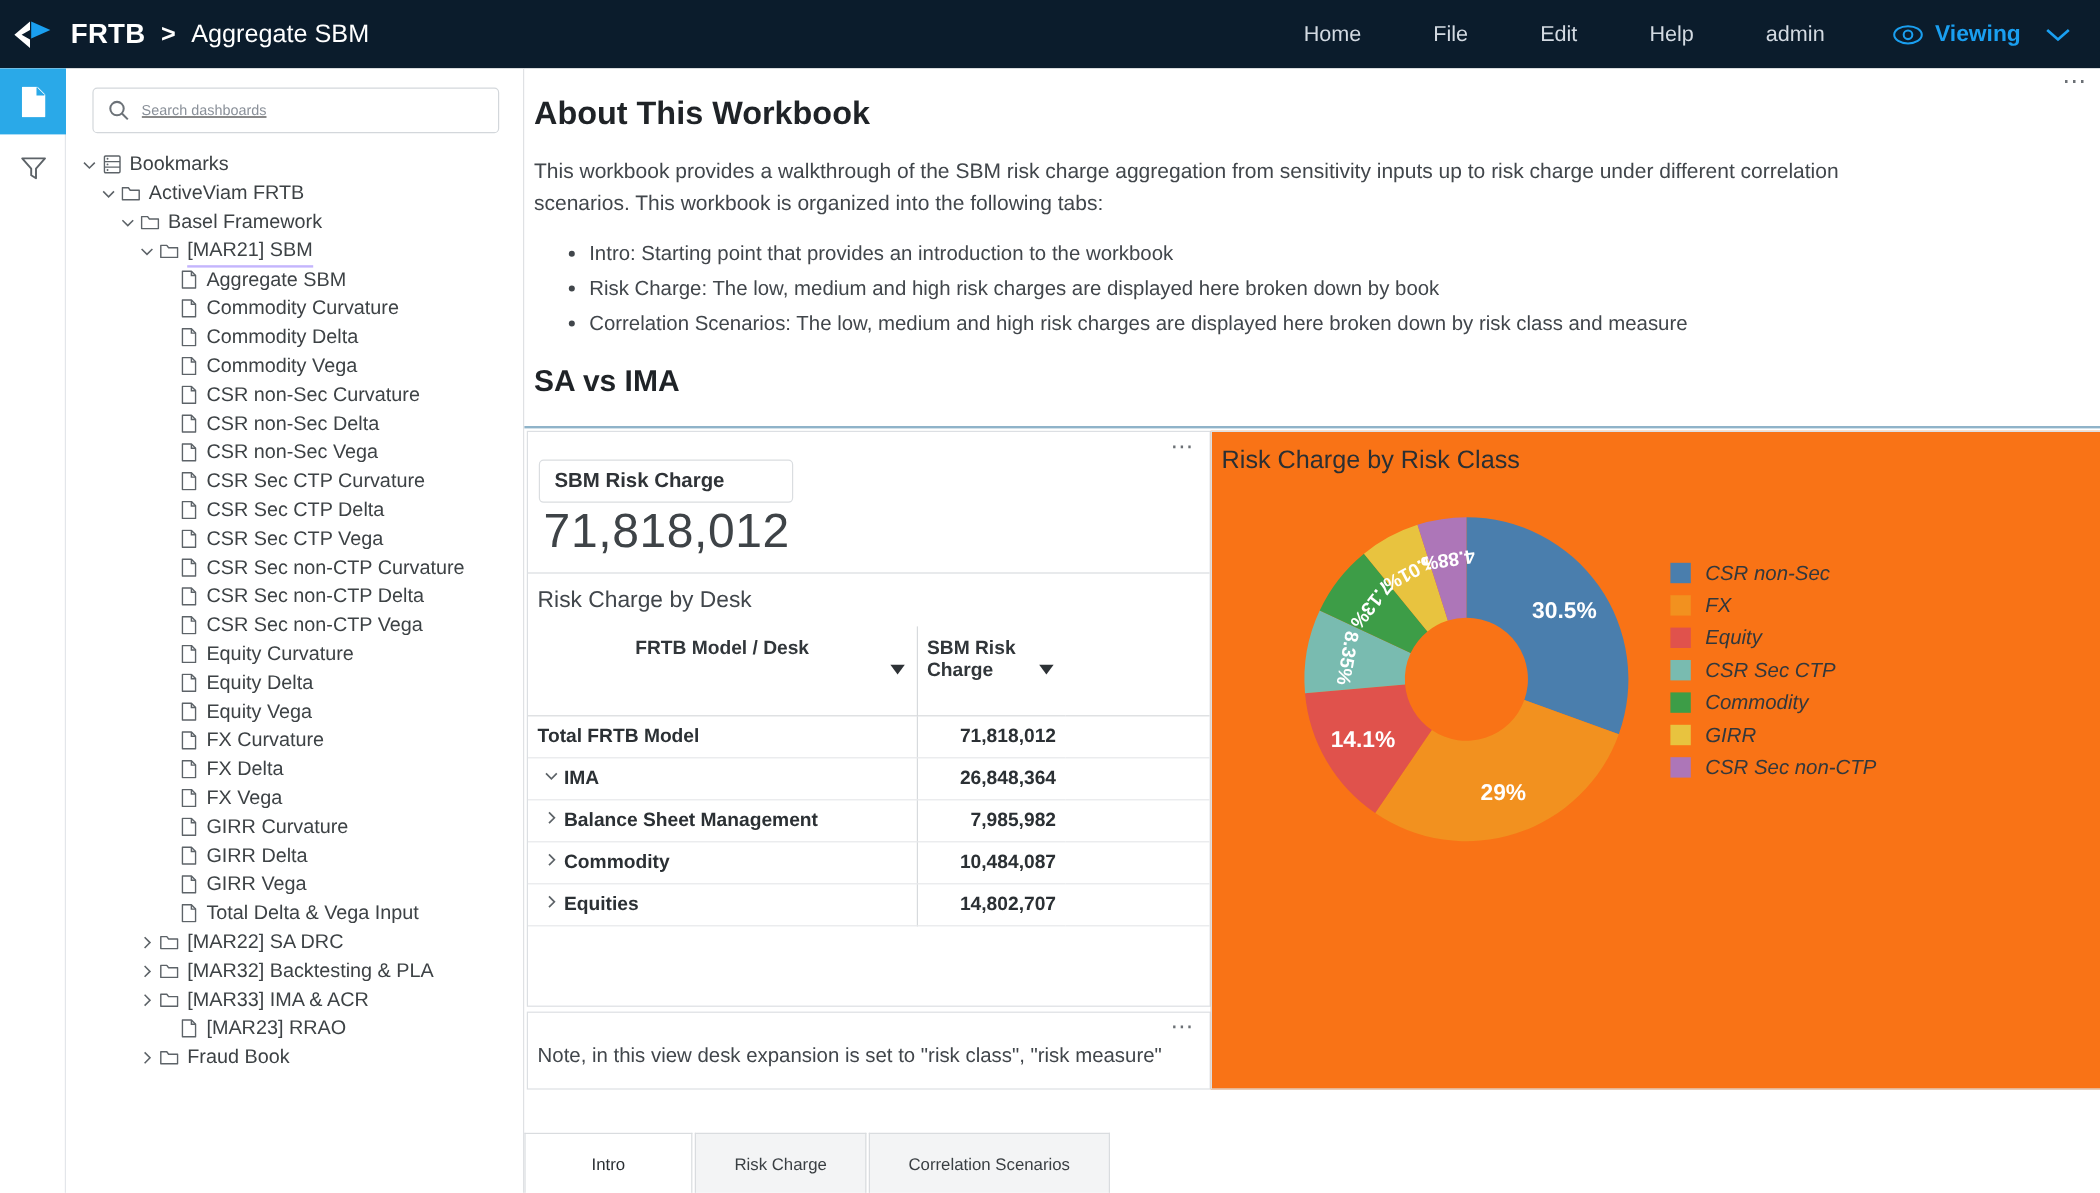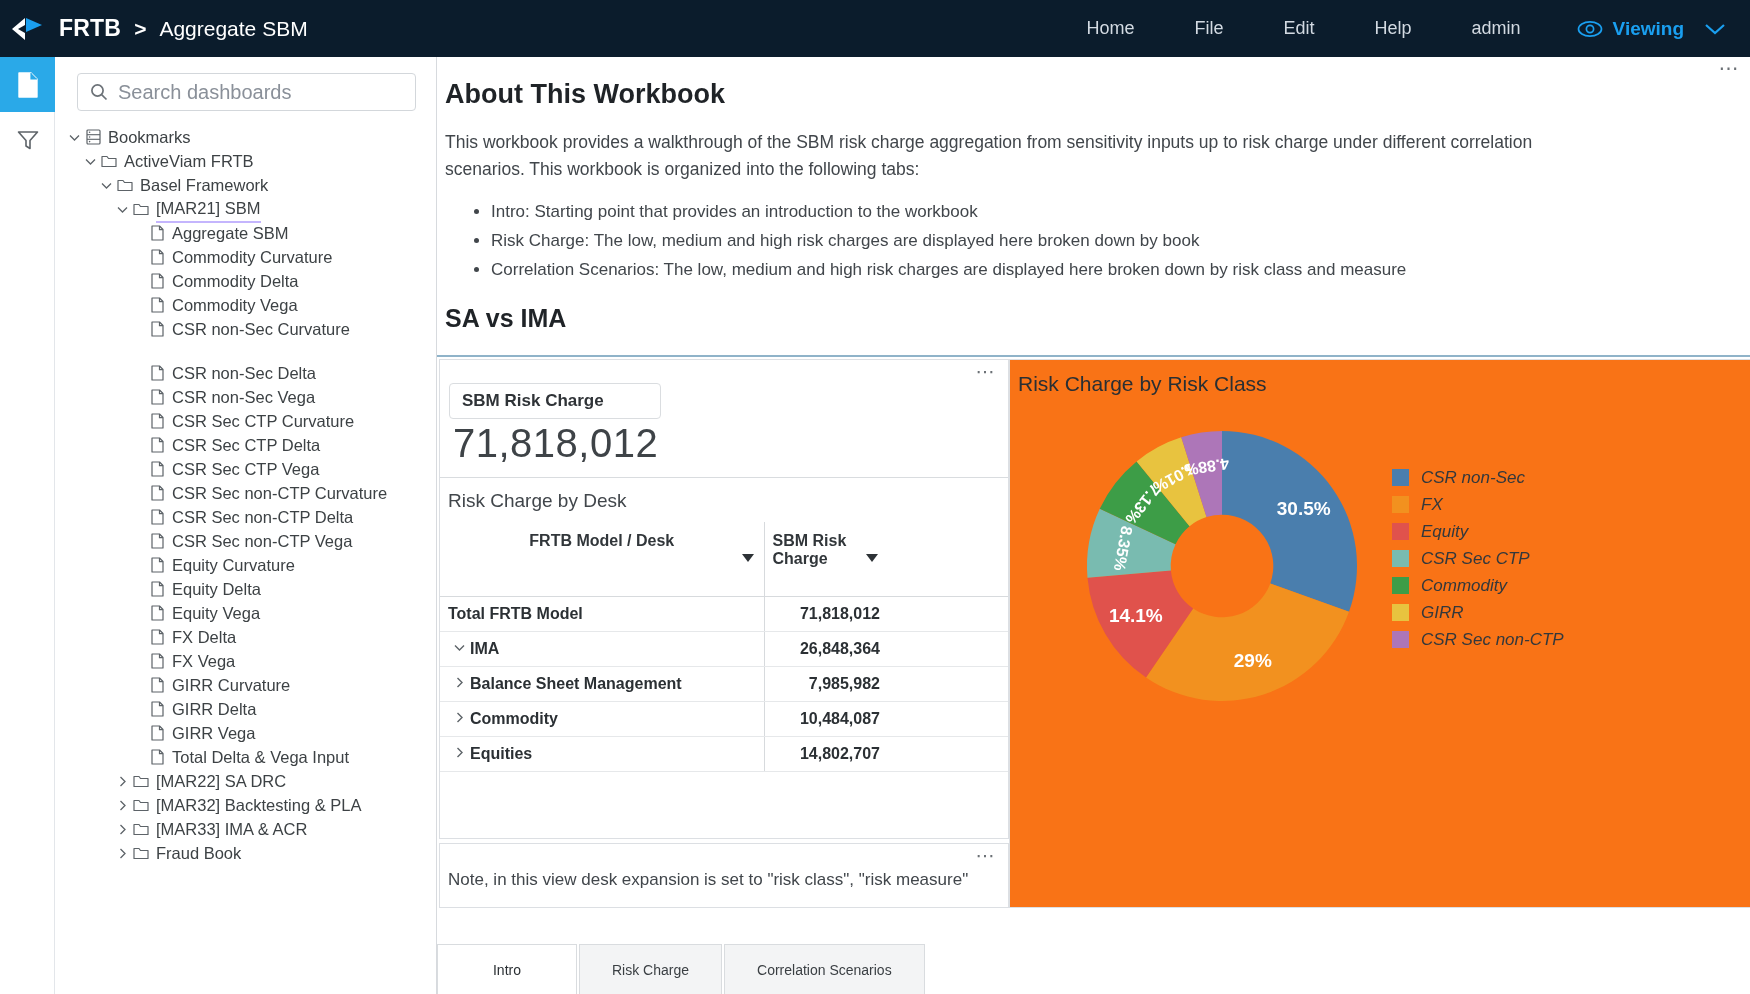--- a/index.html
+++ b/index.html
@@ -63,22 +63,23 @@
   }
   .search-wrap { padding: 16px 20px 6px 22px; }
   .search-box {
     position: relative;
     height: 38px; border: 1px solid #d3d7db; border-radius: 4px;
     display: flex; align-items: center; padding-left: 12px;
   }
   .search-input {
     border: none; outline: none; flex: 1;
     font-family: "Liberation Sans", sans-serif;
-    font-size: 20px; color: #3c3c3c; padding-left: 10px;
+    font-size: 12px; color: #3c3c3c; padding-left: 10px;
     background: transparent;
+    text-decoration: underline;
   }
   .search-input::placeholder { color: #8a9099; }
 
   .tree { padding-top: 8px; font-size: 16.5px; color: #3d4245; }
   .tnode {
     display: flex; align-items: center; height: 24px;
     cursor: pointer; white-space: nowrap; position: relative;
   }
   .tw { width: 18px; display: inline-flex; align-items: center; justify-content: center; flex: none; }
   .ticon { width: 20px; display: inline-flex; align-items: center; justify-content: center; flex: none; margin-right: 5px; }
@@ -369,21 +370,21 @@
           <span style="display:inline-block;width:12px"></span>
         </span>
         <span class="ticon">
           <svg width="13" height="16" viewBox="0 0 13 16">
             <path d="M1 1 h7.5 l3.5 3.5 V15 H1 z" fill="none" stroke="#5d6368" stroke-width="1.2" stroke-linejoin="round"></path>
             <path d="M8.5 1 v3.6 h3.5" fill="none" stroke="#5d6368" stroke-width="1.2"></path>
           </svg>
         </span>
         <span class="tlabel">CSR non-Sec Curvature</span>
       </div>
-      <div class="tnode" style="padding-left: 74px; margin-top: 20px;">
+      <div class="tnode" style="padding-left: 74px;">
         <span class="tw">
           <span style="display:inline-block;width:12px"></span>
         </span>
         <span class="ticon">
           <svg width="13" height="16" viewBox="0 0 13 16">
             <path d="M1 1 h7.5 l3.5 3.5 V15 H1 z" fill="none" stroke="#5d6368" stroke-width="1.2" stroke-linejoin="round"></path>
             <path d="M8.5 1 v3.6 h3.5" fill="none" stroke="#5d6368" stroke-width="1.2"></path>
           </svg>
         </span>
         <span class="tlabel">CSR non-Sec Delta</span>
@@ -500,20 +501,32 @@
         <span class="tw">
           <span style="display:inline-block;width:12px"></span>
         </span>
         <span class="ticon">
           <svg width="13" height="16" viewBox="0 0 13 16">
             <path d="M1 1 h7.5 l3.5 3.5 V15 H1 z" fill="none" stroke="#5d6368" stroke-width="1.2" stroke-linejoin="round"></path>
             <path d="M8.5 1 v3.6 h3.5" fill="none" stroke="#5d6368" stroke-width="1.2"></path>
           </svg>
         </span>
         <span class="tlabel">Equity Vega</span>
+      </div>
+      <div class="tnode" style="padding-left: 74px;">
+        <span class="tw">
+          <span style="display:inline-block;width:12px"></span>
+        </span>
+        <span class="ticon">
+          <svg width="13" height="16" viewBox="0 0 13 16">
+            <path d="M1 1 h7.5 l3.5 3.5 V15 H1 z" fill="none" stroke="#5d6368" stroke-width="1.2" stroke-linejoin="round"></path>
+            <path d="M8.5 1 v3.6 h3.5" fill="none" stroke="#5d6368" stroke-width="1.2"></path>
+          </svg>
+        </span>
+        <span class="tlabel">FX Curvature</span>
       </div>
       <div class="tnode" style="padding-left: 74px;">
         <span class="tw">
           <span style="display:inline-block;width:12px"></span>
         </span>
         <span class="ticon">
           <svg width="13" height="16" viewBox="0 0 13 16">
             <path d="M1 1 h7.5 l3.5 3.5 V15 H1 z" fill="none" stroke="#5d6368" stroke-width="1.2" stroke-linejoin="round"></path>
             <path d="M8.5 1 v3.6 h3.5" fill="none" stroke="#5d6368" stroke-width="1.2"></path>
           </svg>
@@ -611,20 +624,32 @@
           <svg width="13" height="13" viewBox="0 0 13 13">
             <polyline points="4.5,2 9,6.5 4.5,11" fill="none" stroke="#5d6368" stroke-width="1.3"></polyline>
           </svg>
         </span>
         <span class="ticon">
           <svg width="16" height="14" viewBox="0 0 16 14">
             <path d="M1 12.5 V2.5 h5 l1.5 2 h7.5 v8 z" fill="none" stroke="#5d6368" stroke-width="1.2" stroke-linejoin="round"></path>
           </svg>
         </span>
         <span class="tlabel">[MAR33] IMA &amp; ACR</span>
+      </div>
+      <div class="tnode" style="padding-left: 74px;">
+        <span class="tw">
+          <span style="display:inline-block;width:12px"></span>
+        </span>
+        <span class="ticon">
+          <svg width="13" height="16" viewBox="0 0 13 16">
+            <path d="M1 1 h7.5 l3.5 3.5 V15 H1 z" fill="none" stroke="#5d6368" stroke-width="1.2" stroke-linejoin="round"></path>
+            <path d="M8.5 1 v3.6 h3.5" fill="none" stroke="#5d6368" stroke-width="1.2"></path>
+          </svg>
+        </span>
+        <span class="tlabel">[MAR23] RRAO</span>
       </div>
       <div class="tnode" style="padding-left: 58px;">
         <span class="tw">
           <svg width="13" height="13" viewBox="0 0 13 13">
             <polyline points="4.5,2 9,6.5 4.5,11" fill="none" stroke="#5d6368" stroke-width="1.3"></polyline>
           </svg>
         </span>
         <span class="ticon">
           <svg width="16" height="14" viewBox="0 0 16 14">
             <path d="M1 12.5 V2.5 h5 l1.5 2 h7.5 v8 z" fill="none" stroke="#5d6368" stroke-width="1.2" stroke-linejoin="round"></path>

